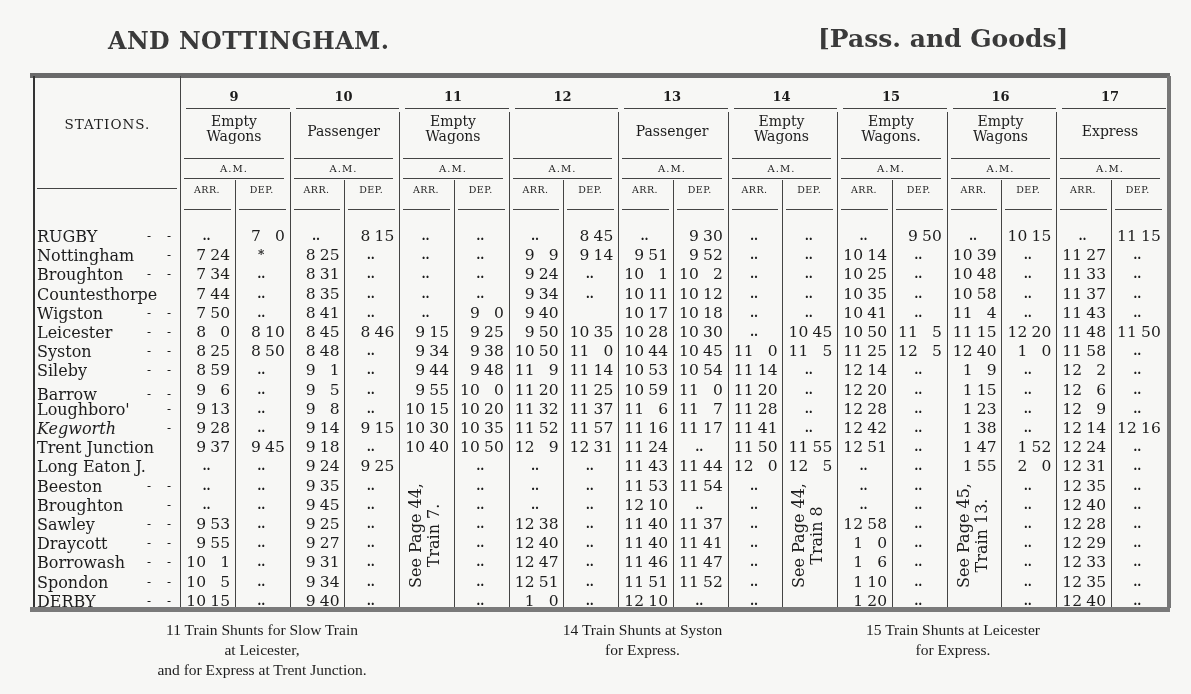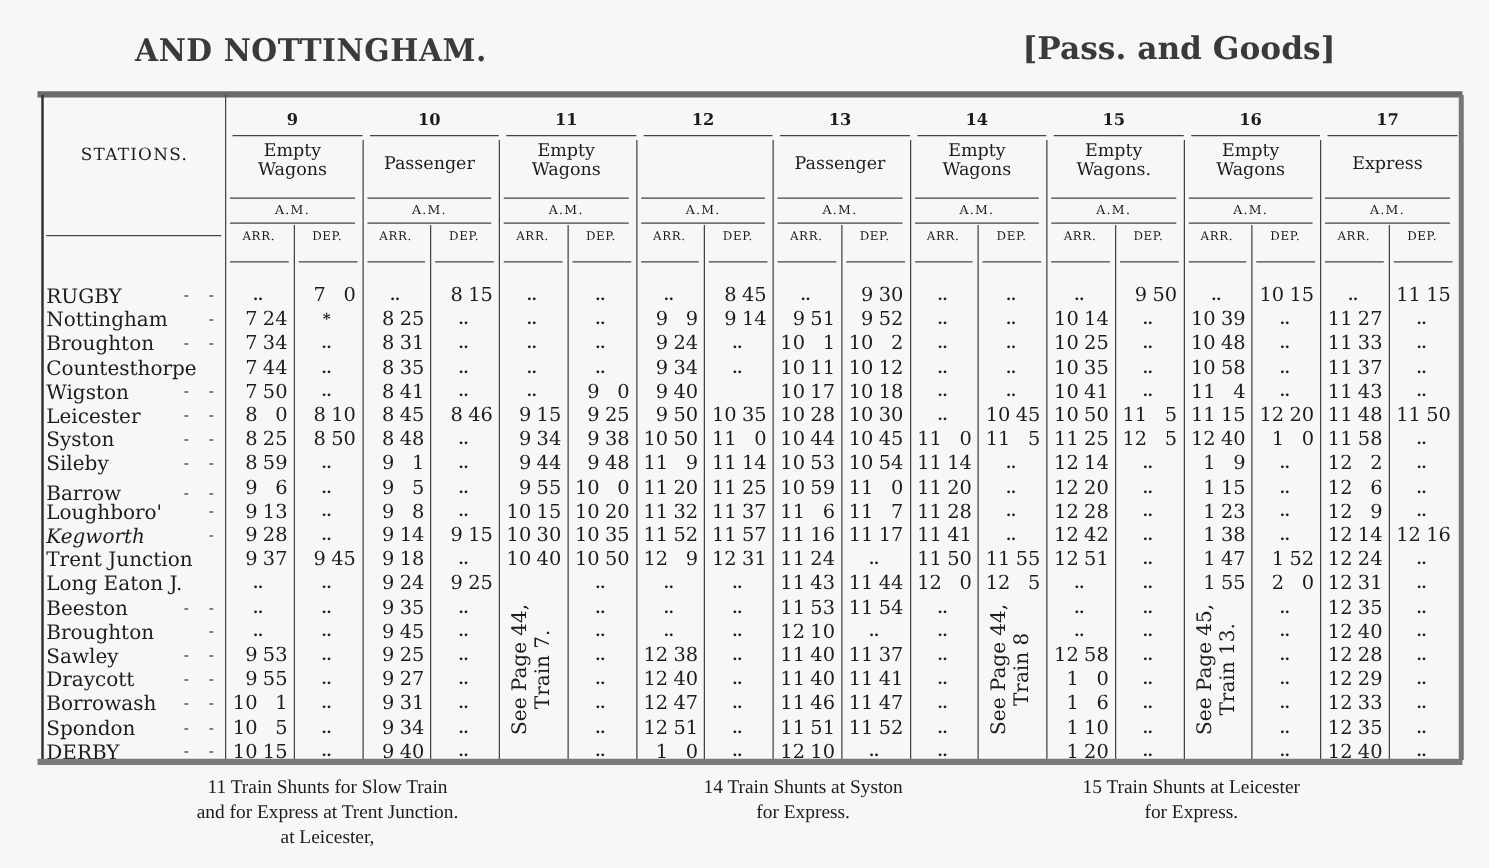--- a/index.html
+++ b/index.html
@@ -584,22 +584,22 @@
     </div>
     <div class="rotnote" style="left:919.5px;top:527px;width:135px;">
       <div>See Page 45,</div>
       <div>Train 13.</div>
     </div>
   </div>
 <div class="rule-bottom"></div>
 
 <div class="note" style="left:92px;width:340px;">
   <div>11 Train Shunts for Slow Train</div>
+  <div>at Leicester,</div>
   <div>and for Express at Trent Junction.</div>
-  <div>at Leicester,</div>
 </div>
 <div class="note" style="left:505px;width:275px;">
   <div>14 Train Shunts at Syston</div>
   <div>for Express.</div>
 </div>
 <div class="note" style="left:808px;width:290px;">
   <div>15 Train Shunts at Leicester</div>
   <div>for Express.</div>
 </div>
 

